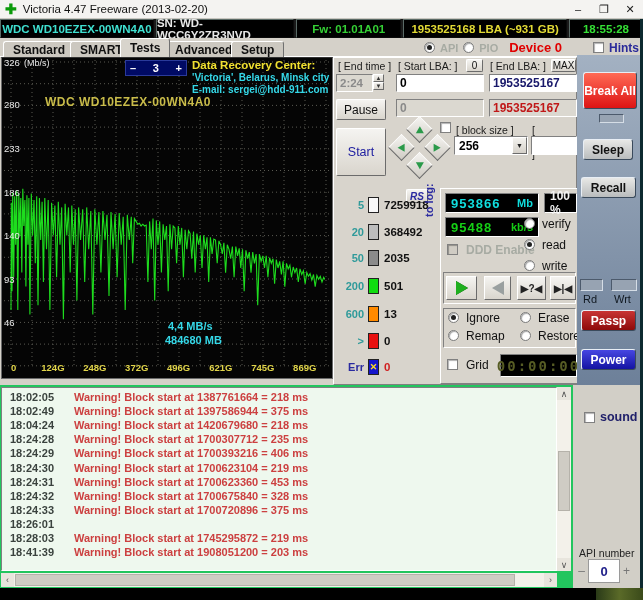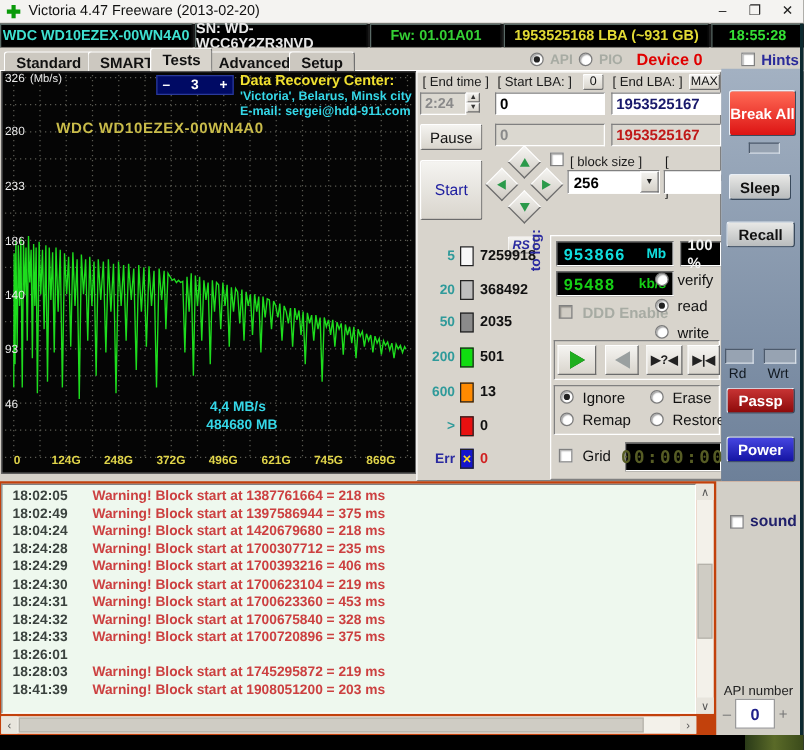--- a/index.html
+++ b/index.html
@@ -93,21 +93,21 @@
   #rcol{position:absolute;left:577px;top:55px;width:63px;height:330px;background:linear-gradient(180deg,#a3b1c2,#6d8099);}
   .rbtn{position:absolute;border-radius:3px;display:flex;align-items:center;justify-content:center;font-weight:bold;font-size:12px;border:1px solid;border-color:#e8eef5 #3a4a5c #3a4a5c #e8eef5;}
   .rbtn.redb{background:linear-gradient(#ff6a55,#dd1414);color:#fff;}
   .rbtn.grayb{background:linear-gradient(#e8e8e6,#b9bcbd);color:#111;}
   .rbtn.darkred{background:linear-gradient(#c83434,#8e0a0a);color:#fff;}
   .rbtn.blueb{background:linear-gradient(#4646e2,#1414a2);color:#fff;}
   .slot{position:absolute;background:#97a3b2;border:1px solid;border-color:#4c5a6c #d5dde6 #d5dde6 #4c5a6c;}
   .rwlbl{position:absolute;font-size:11px;color:#101820;}
 
   
-  #logpanel{position:absolute;left:0;top:385px;width:641px;height:203px;background:#c2410c;}
+  #logpanel{position:absolute;left:0;top:385px;width:641px;height:203px;background:#22c55e;}
   #logview{position:absolute;left:1px;top:2px;width:556px;height:184px;background:#eef8ee;border:1px solid;border-color:#808080 #fff #fff #808080;overflow:hidden;padding-top:2px;}
   .logrow{height:14.1px;display:flex;align-items:center;white-space:nowrap;}
   .ltime{font-size:11px;font-weight:600;color:#3a423e;margin-left:8px;width:56px;flex:0 0 auto;}
   .lmsg{font-size:11px;font-weight:600;color:#cc4040;margin-left:8px;}
   .sbar{position:absolute;background:#f3f1ea;}
   .sarrow{position:absolute;background:#e8e5dd;color:#555;font-size:9px;display:flex;align-items:center;justify-content:center;}
   .sthumb{position:absolute;background:#cfccc4;border:1px solid #b5b2aa;}
   #rbottom{position:absolute;left:573px;top:0px;width:68px;height:203px;background:#d2cfc7;}
   .soundlbl{font-size:12.5px;font-weight:bold;color:#20206a;}
   .apilbl{position:absolute;left:6px;top:162px;font-size:10.5px;color:#222;}

